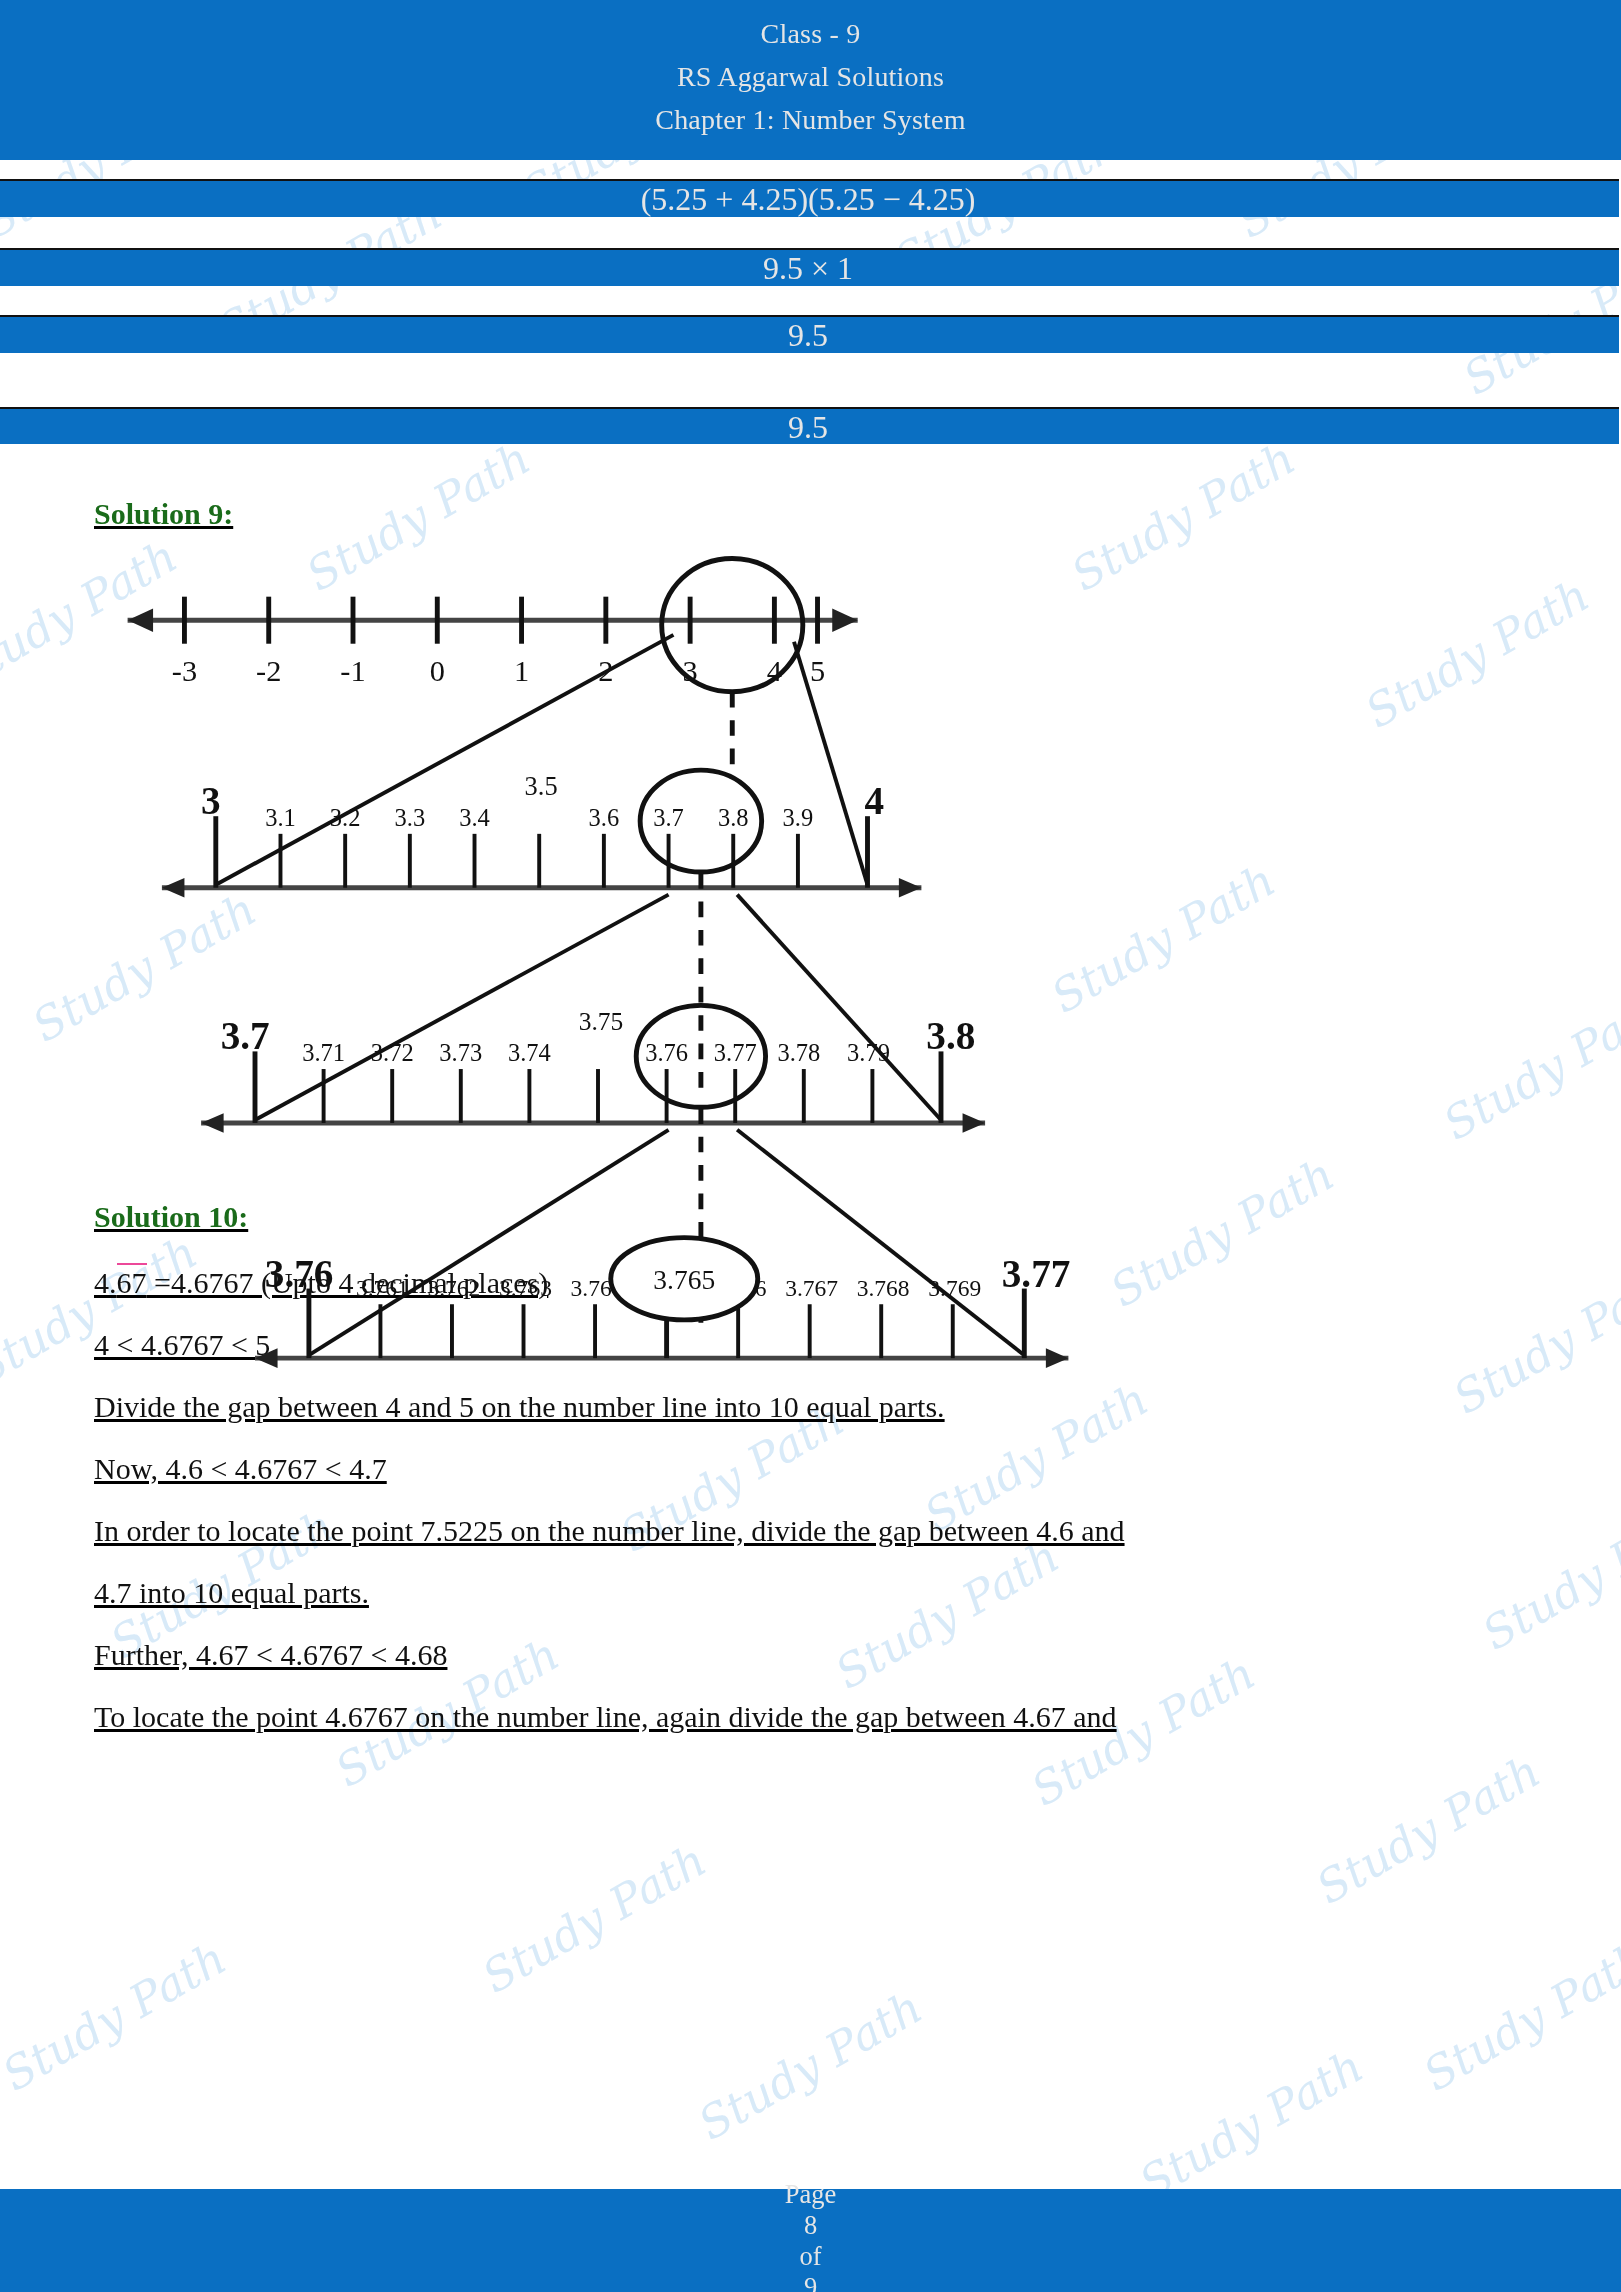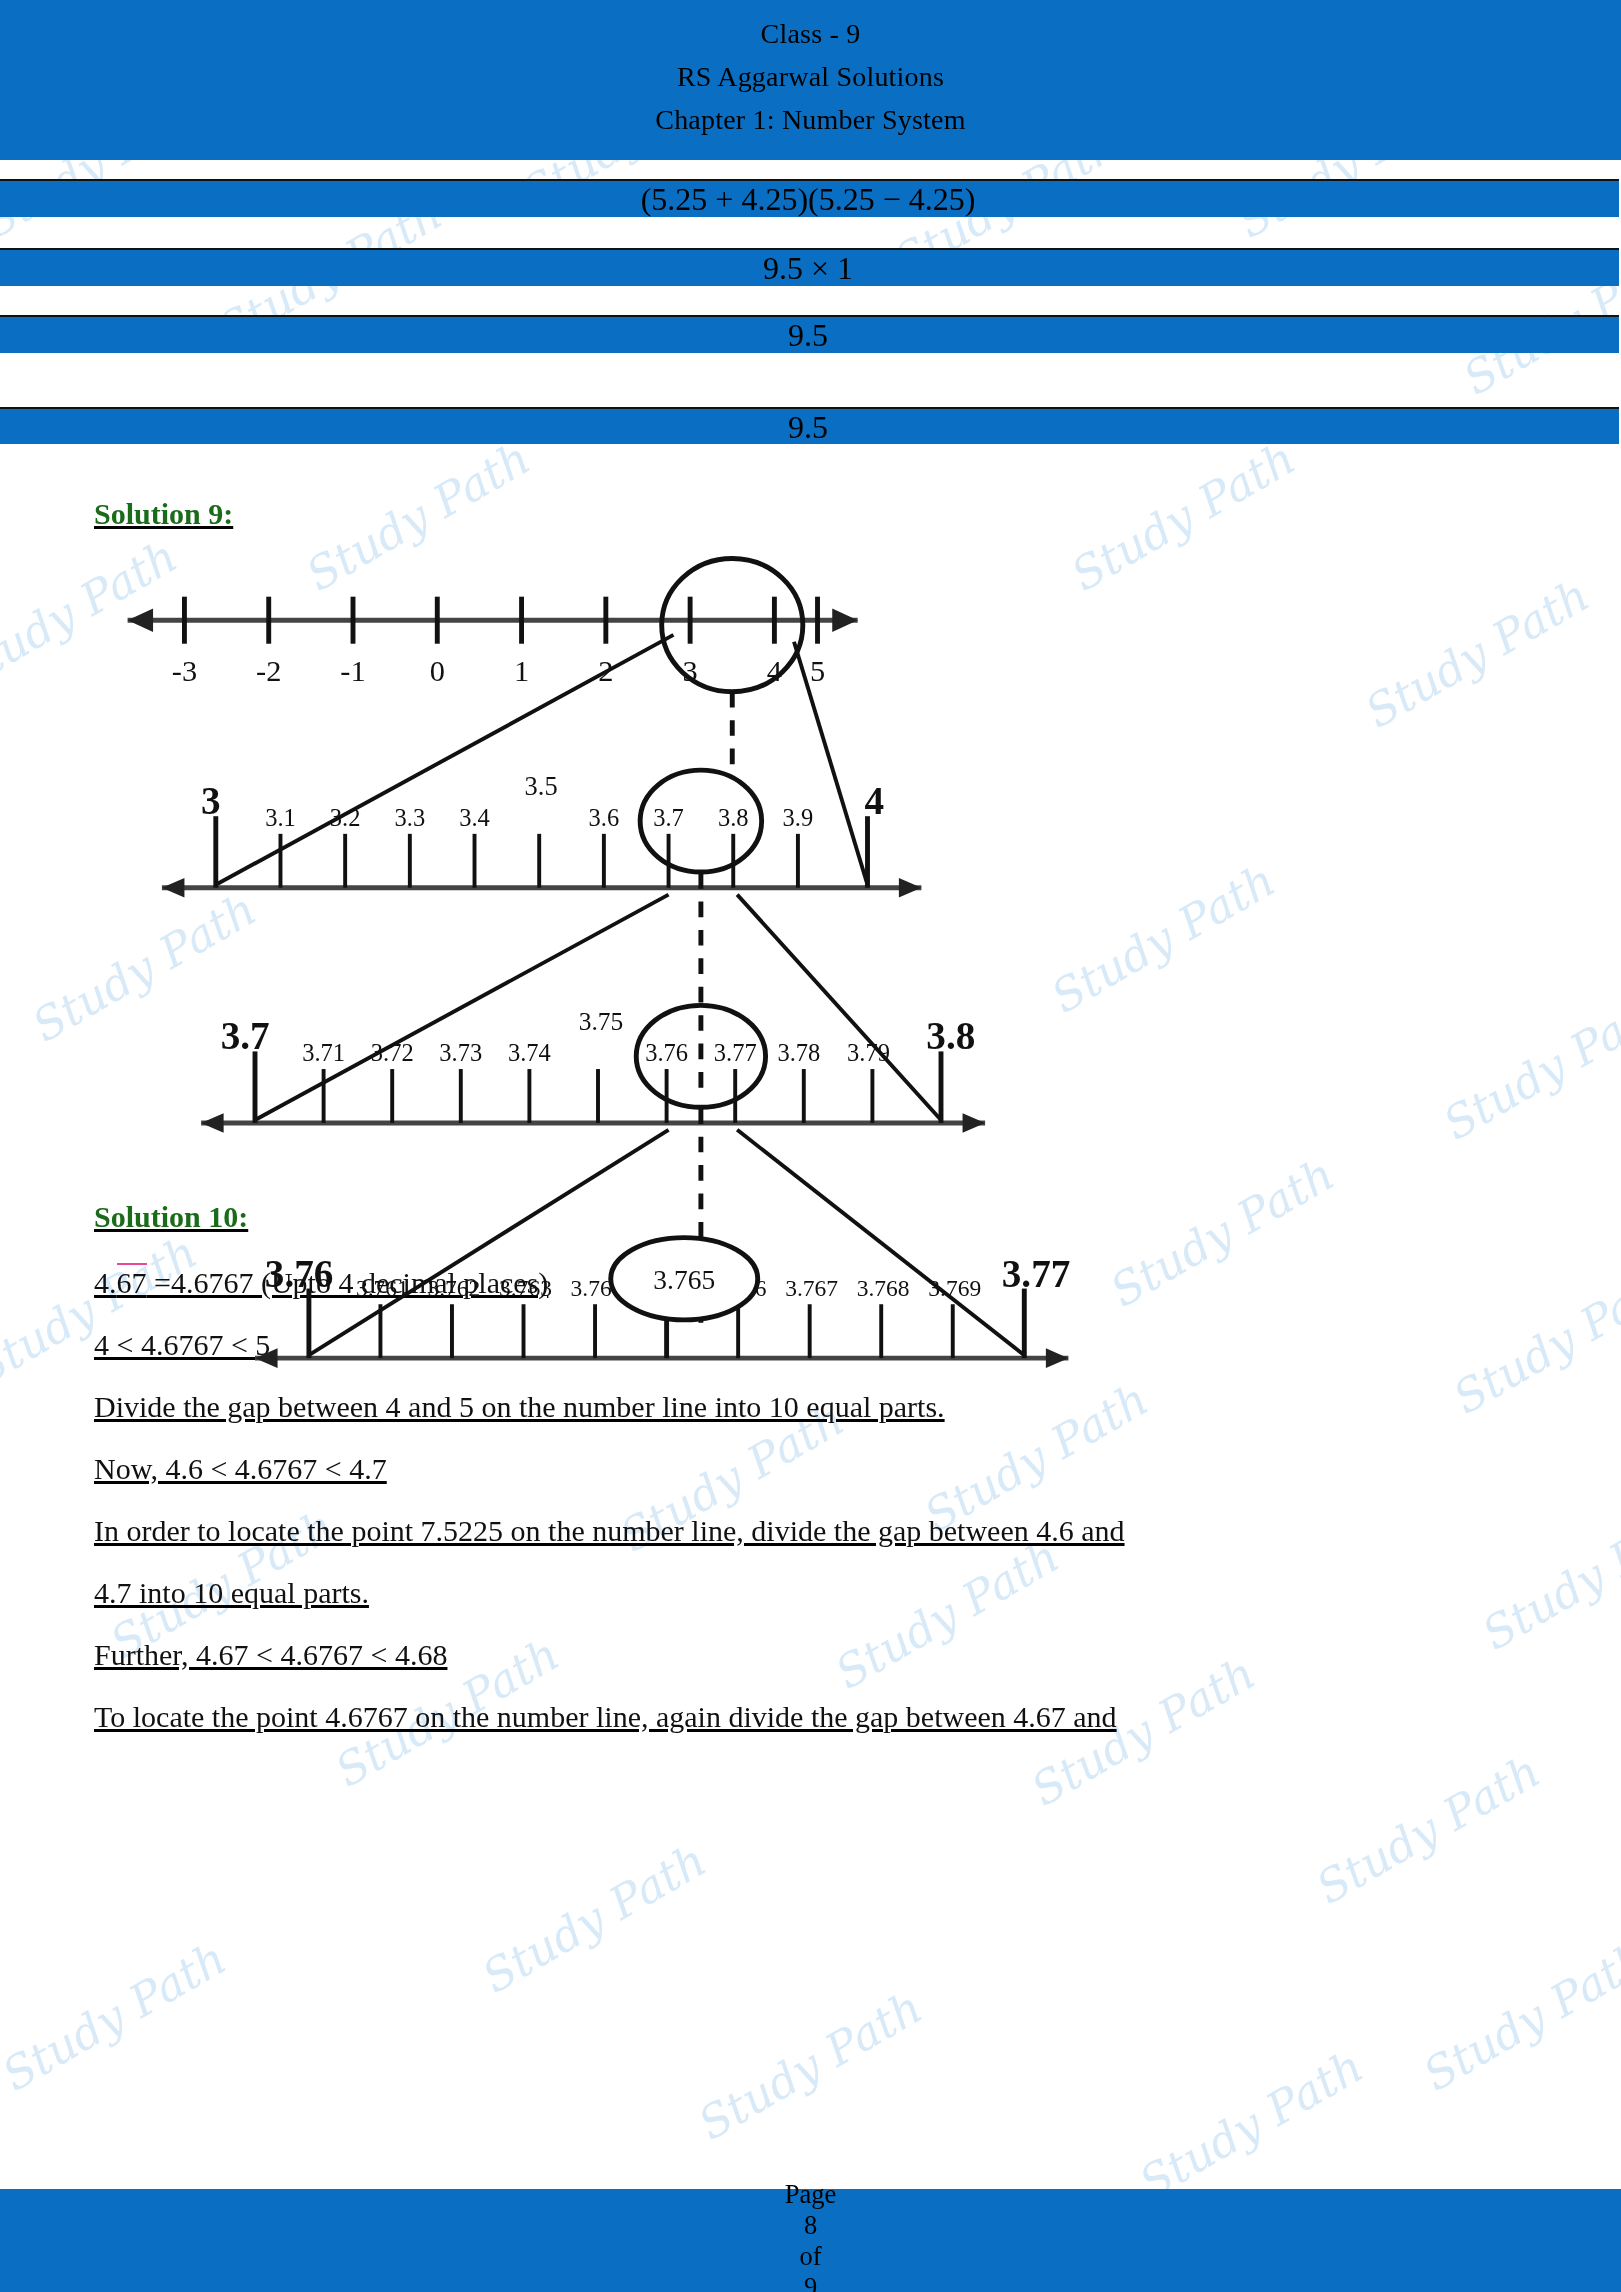--- a/index.html
+++ b/index.html
@@ -27,21 +27,21 @@
     font-size:45px;
     white-space:nowrap;
     transform:rotate(-30deg);
     opacity:.95;
   }
 
   
   .bar{
     position:absolute; left:0; width:1621px;
     background:#0a6fc2;
-    color:#000000;
+    color:#e5e5e5;
     text-align:center;
     z-index:20;
   }
   .header-bar{ top:0; height:160px; padding-top:11.8px; }
   .header-bar .line{
     font-size:28px;
     line-height:43px;
     letter-spacing:0.2px;
   }
   .footer-bar{

